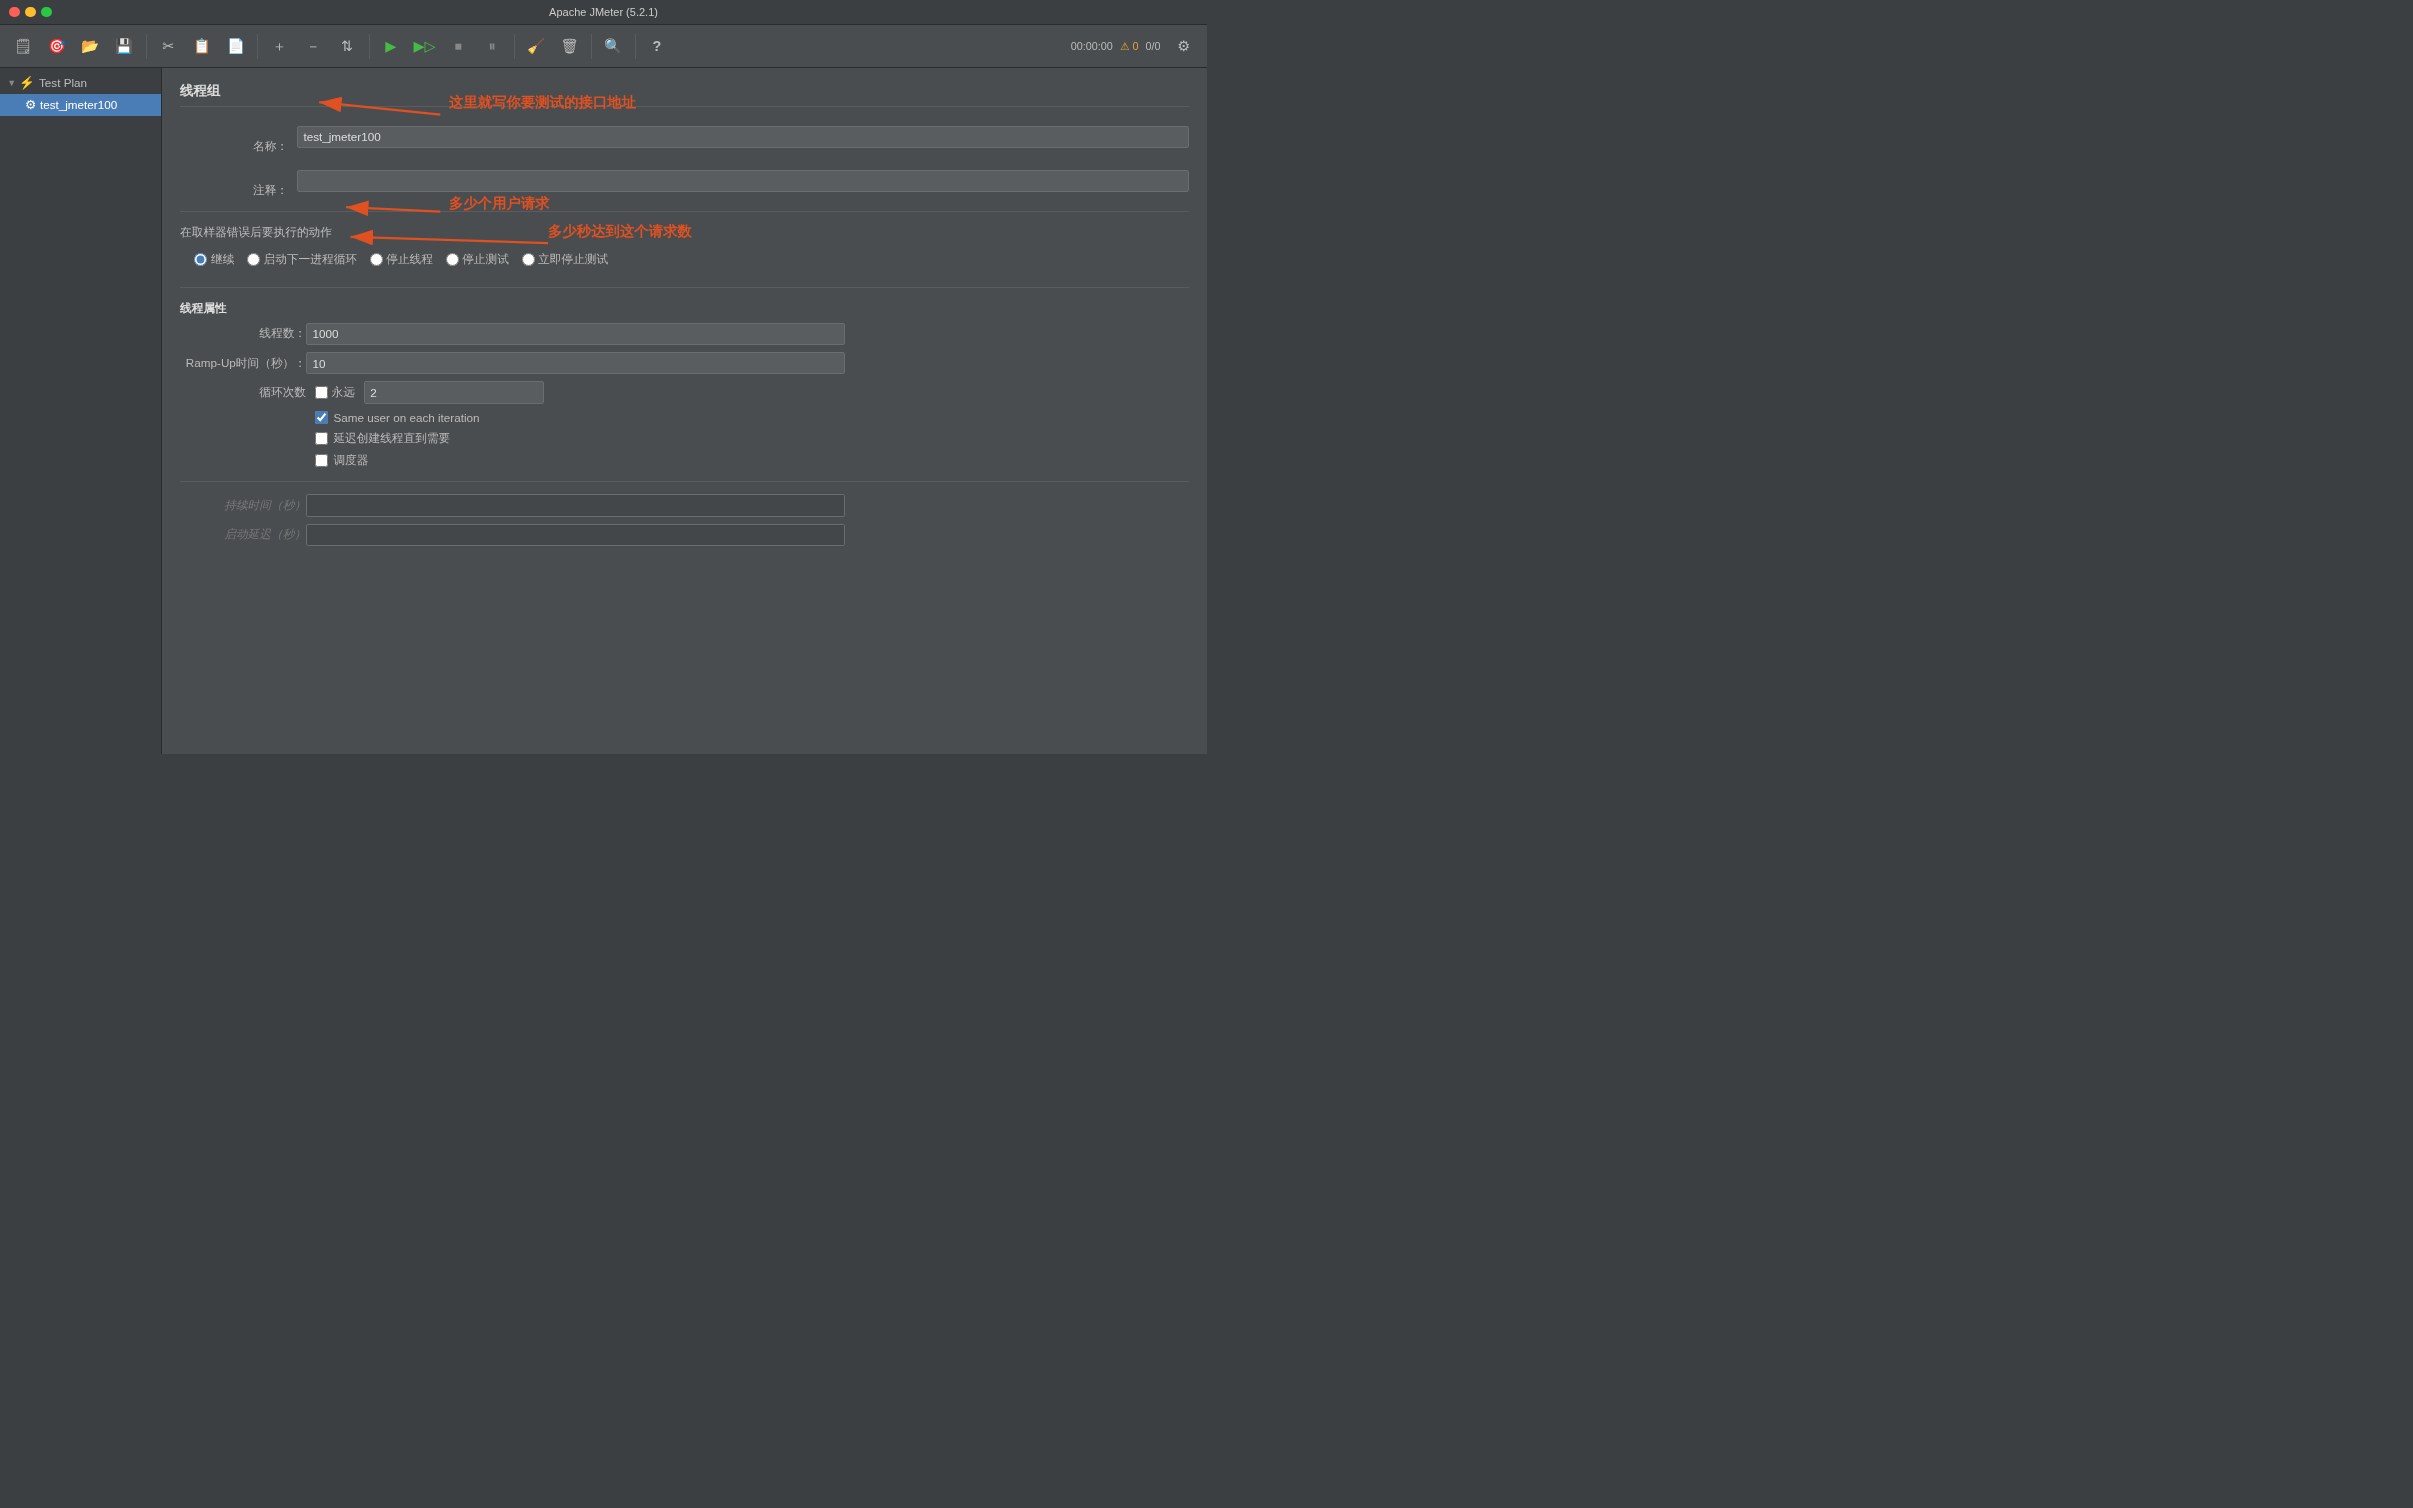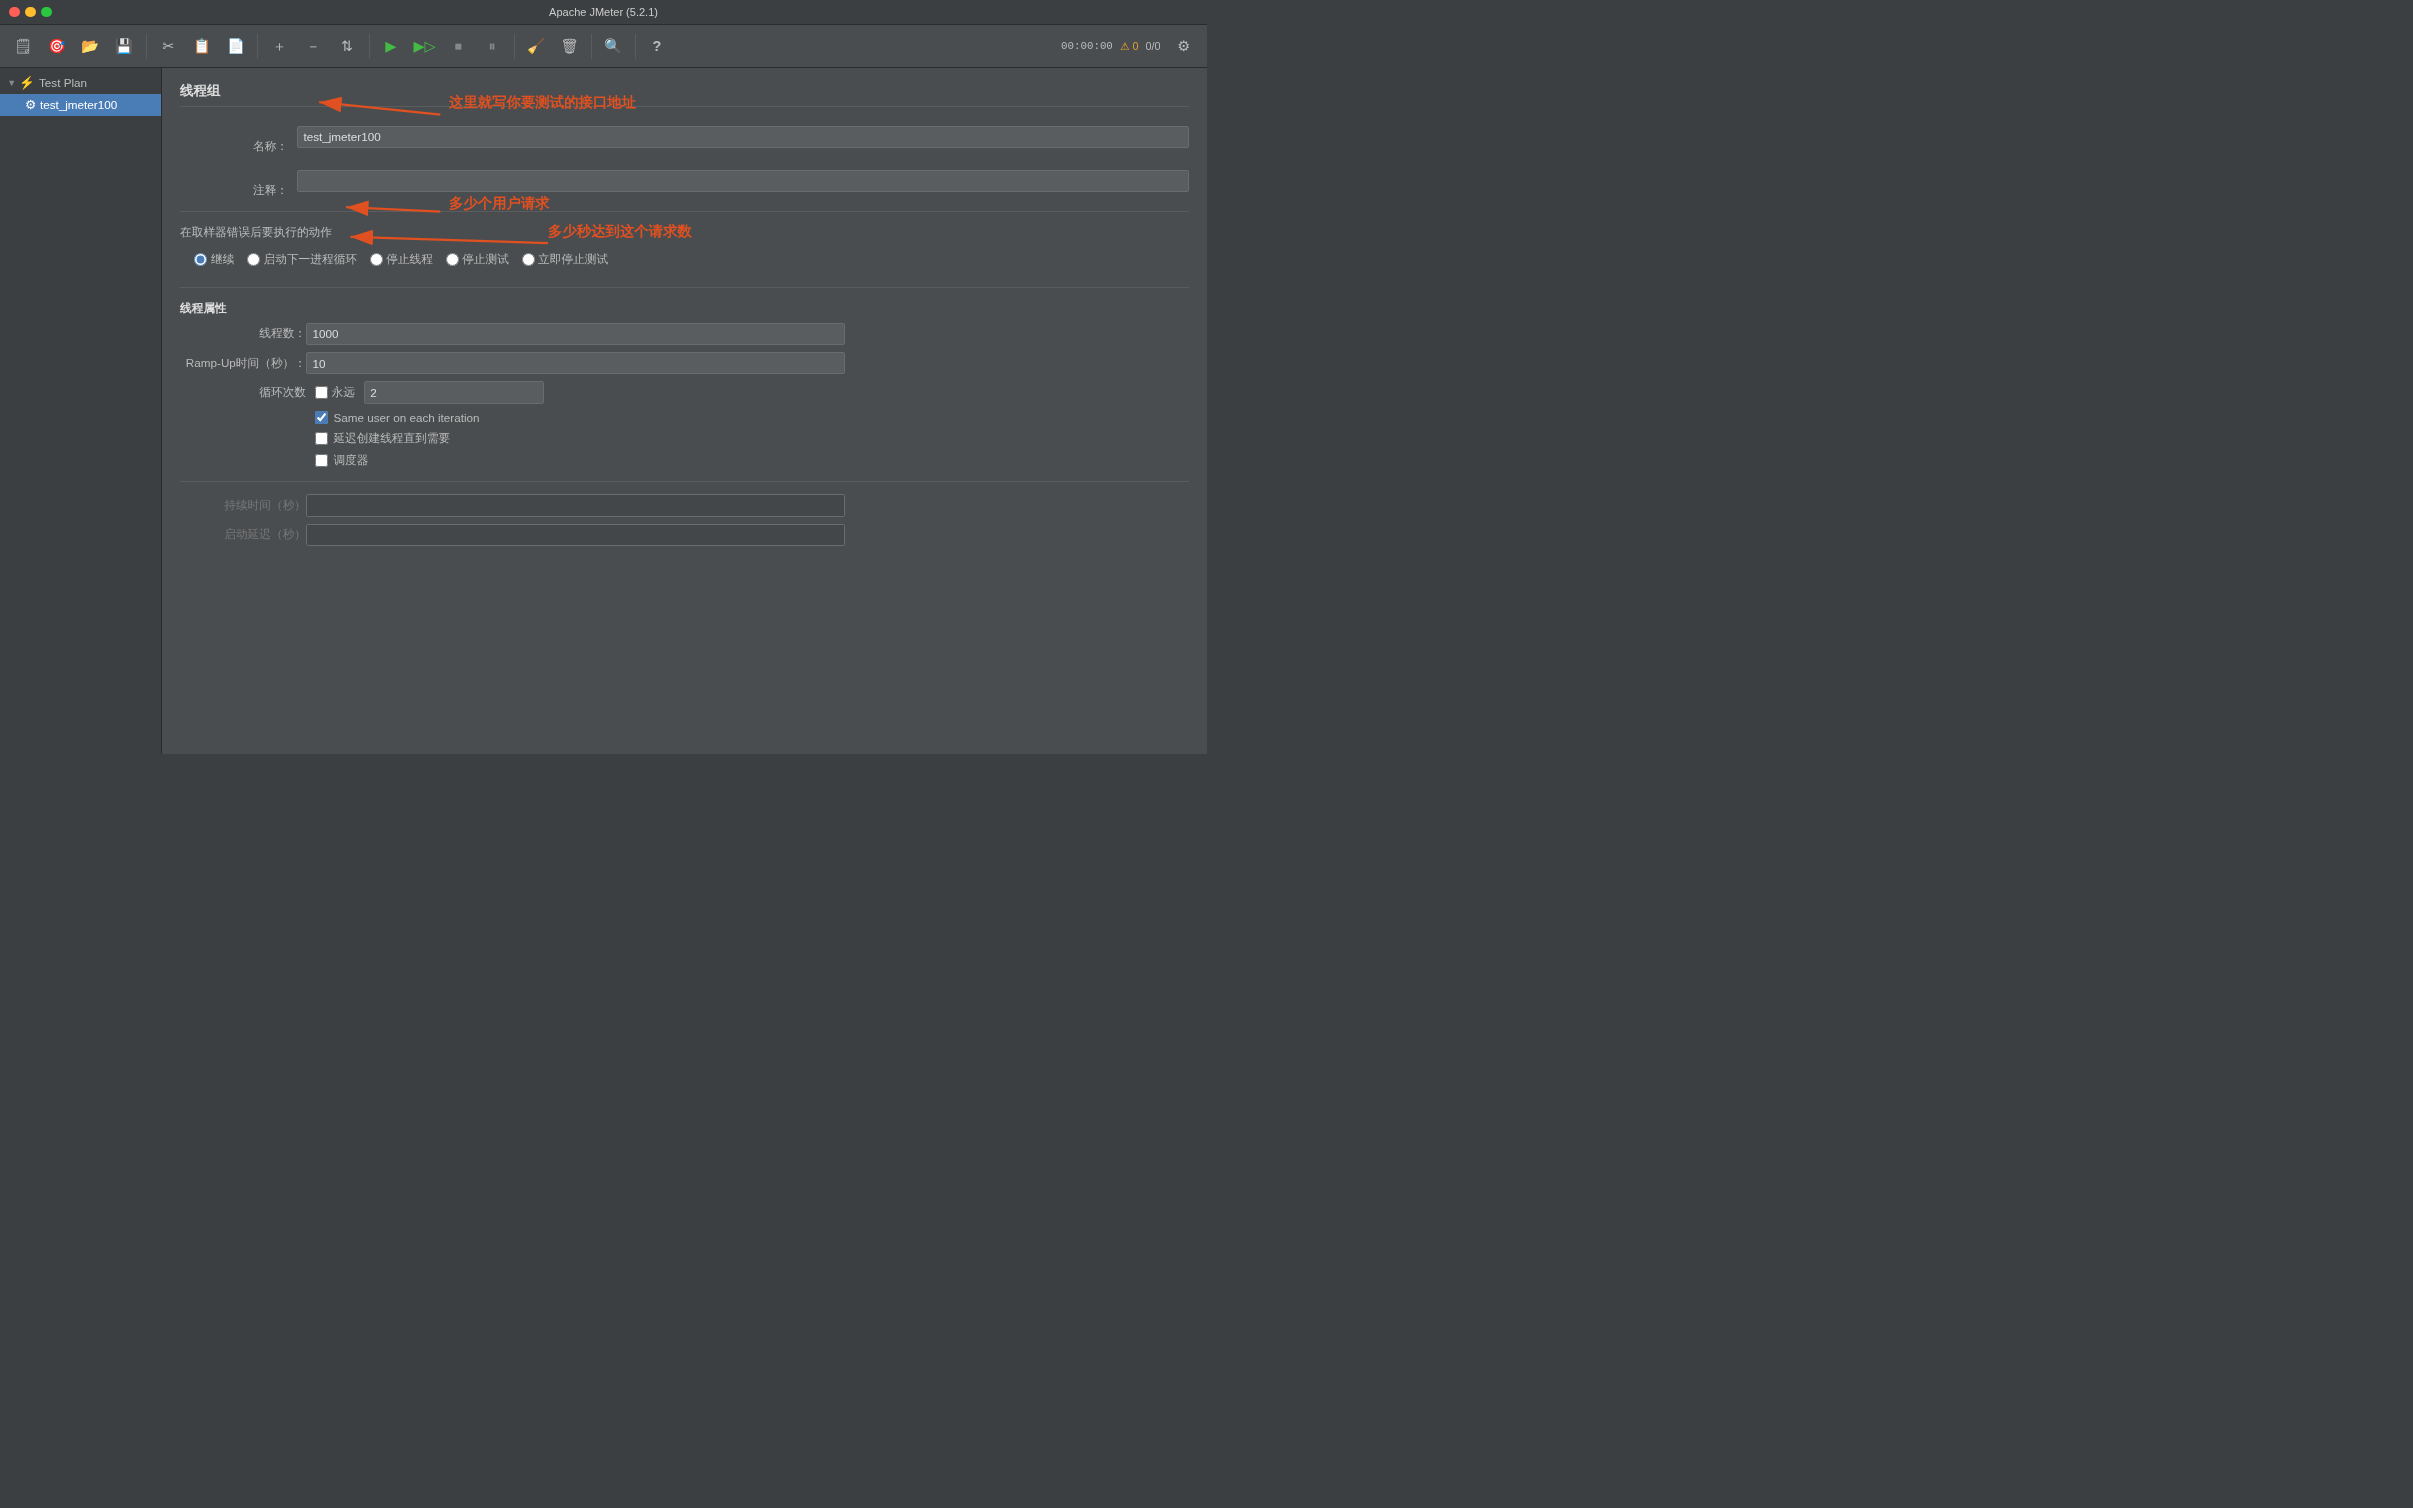--- a/index.html
+++ b/index.html
@@ -74,21 +74,21 @@
       margin: 0 3.6px;
     }
     .toolbar-spacer { flex: 1; }
     .toolbar-right {
       display: flex;
       align-items: center;
       gap: 7.2px;
       font-size: 10.8px;
       color: #bbbbbb;
     }
-    .toolbar-timer { font-family: Liberation Mono, monospace; }
+    .toolbar-timer { font-family: Liberation Sans, sans-serif; }
     .toolbar-warning {
       display: flex;
       align-items: center;
       gap: 2.7px;
       color: #e8a030;
     }
 
     
     .main-layout {
       display: flex;
@@ -240,21 +240,21 @@
       align-items: center;
       gap: 5.4px;
       margin-bottom: 7.2px;
       padding-left: 135px;
       color: #bbbbbb;
       font-size: 11.7px;
     }
     .checkbox-row input[type="checkbox"] { accent-color: #4a7cb5; cursor: pointer; }
 
     
-    .disabled-label { color: #777777; }
+    .disabled-label { color: #777777; font-style: italic; }
     .prop-input.disabled {
       background: #444749;
       color: #888888;
     }
 
     
     .annotation-container {
       position: absolute;
       top: 0;
       left: 0;

